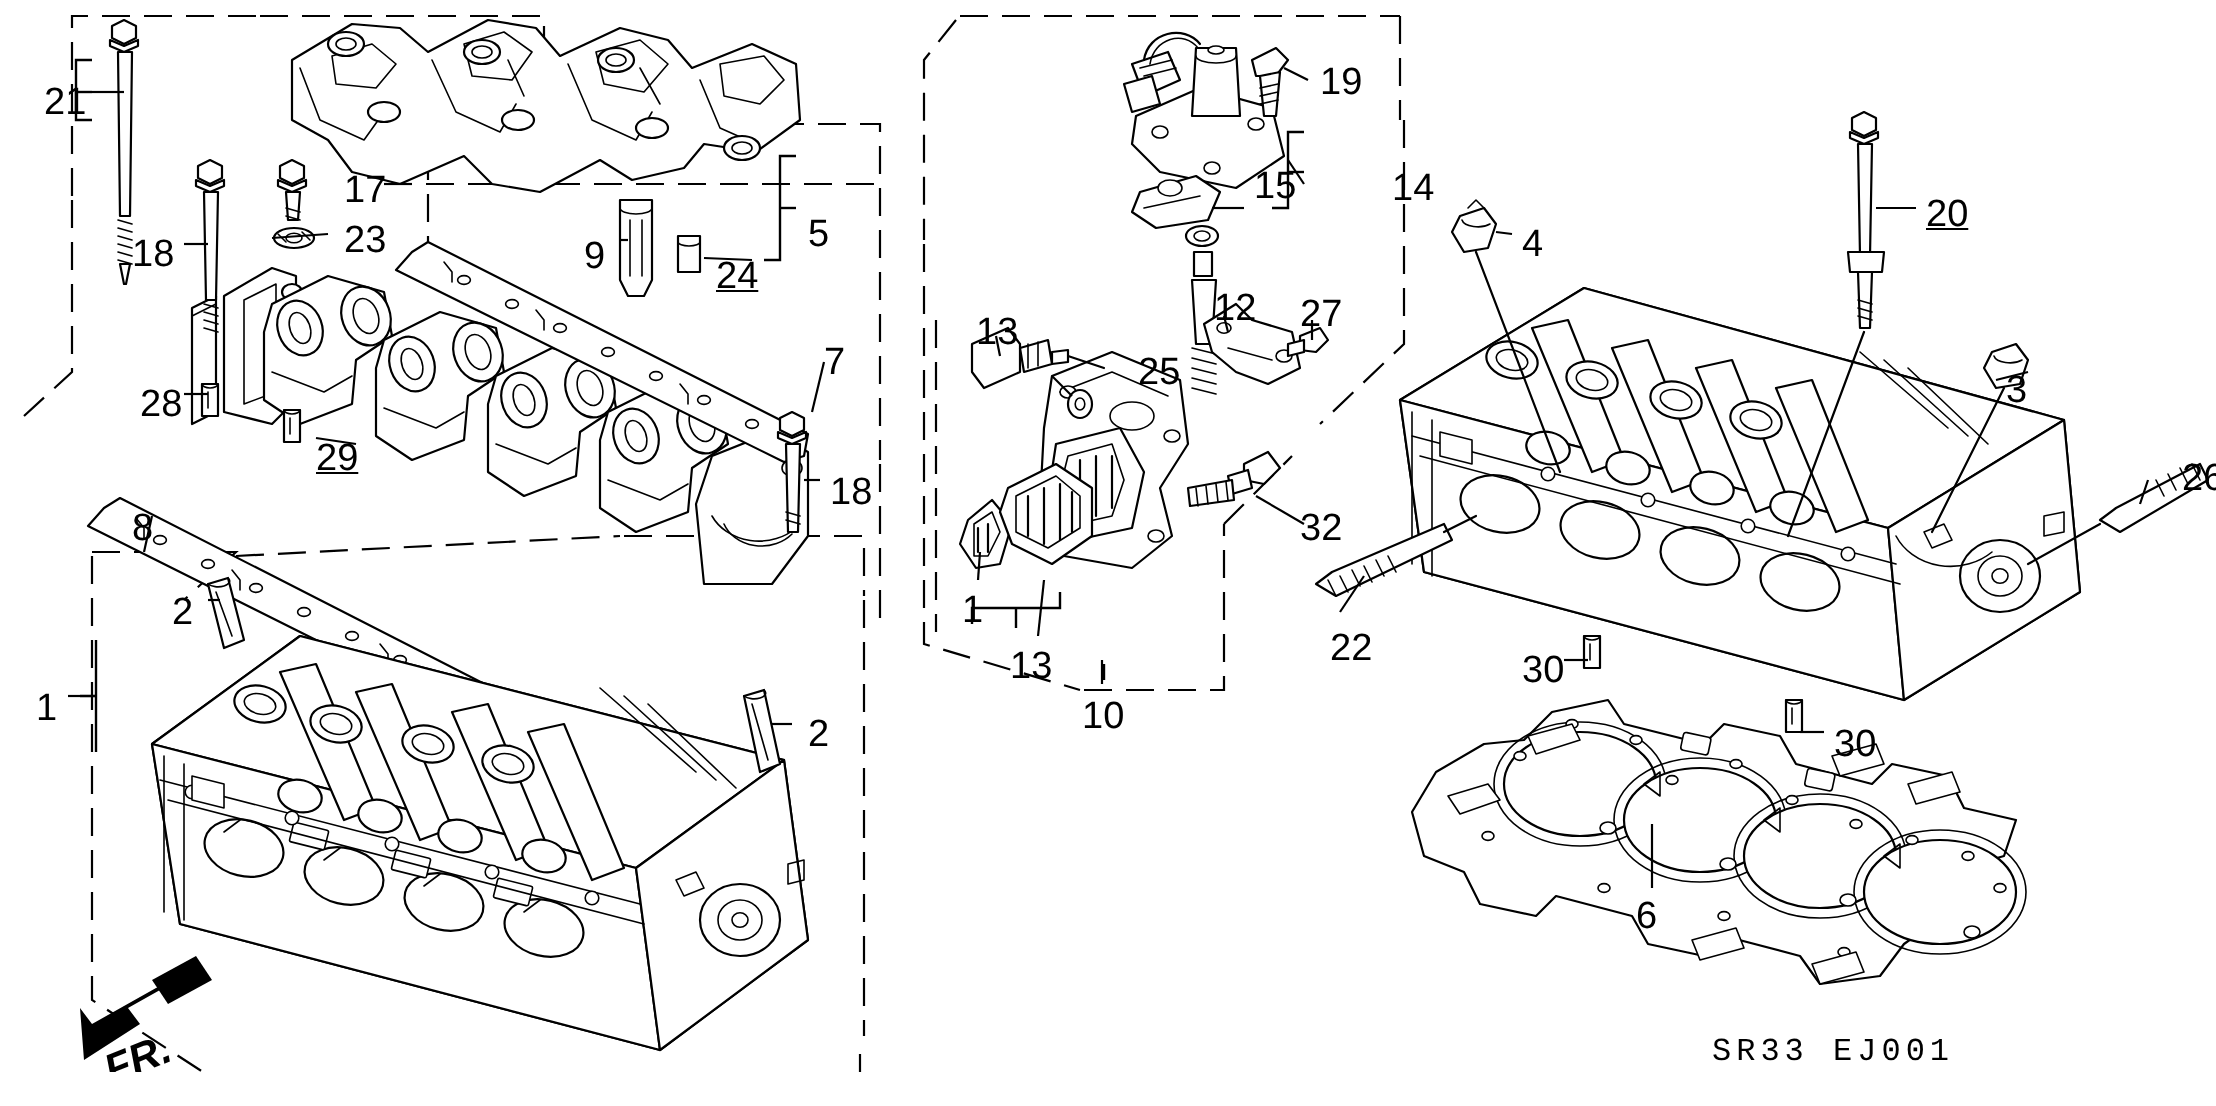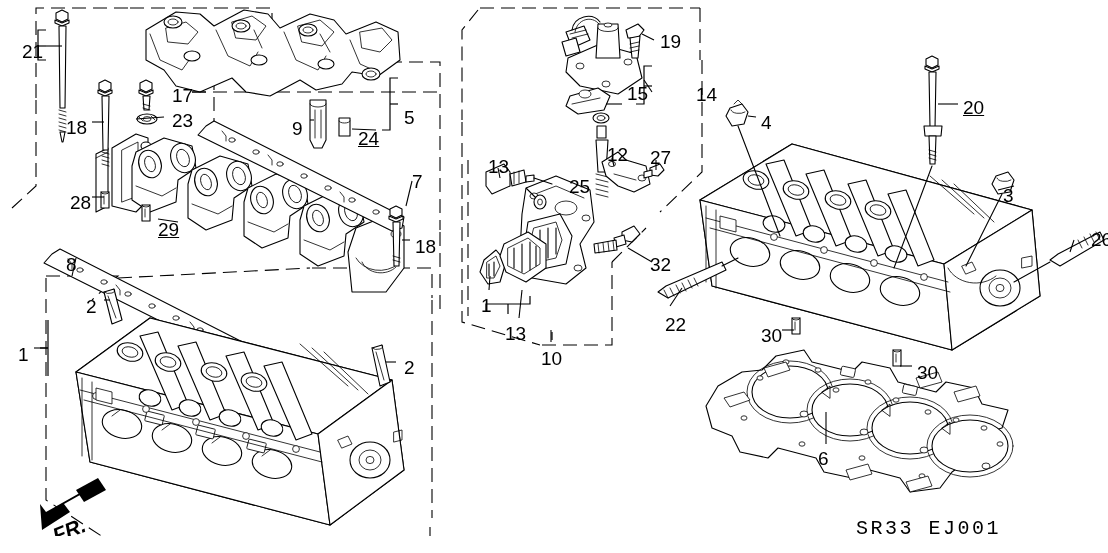--- a/index.html
+++ b/index.html
@@ -42,21 +42,21 @@
     font-style: italic;
     font-size: 21px;
     color: #000;
     transform: rotate(-22deg);
     transform-origin: left bottom;
     white-space: nowrap;
   }
   .diagram-id {
     position: absolute;
     font-family: "Liberation Mono", monospace;
-    font-size: 20px;
+    font-size: 16px;
     letter-spacing: 2.5px;
     color: #000;
     white-space: nowrap;
   }
 </style>
 </head>
 <body>
 
 <div id="sheet">
 

